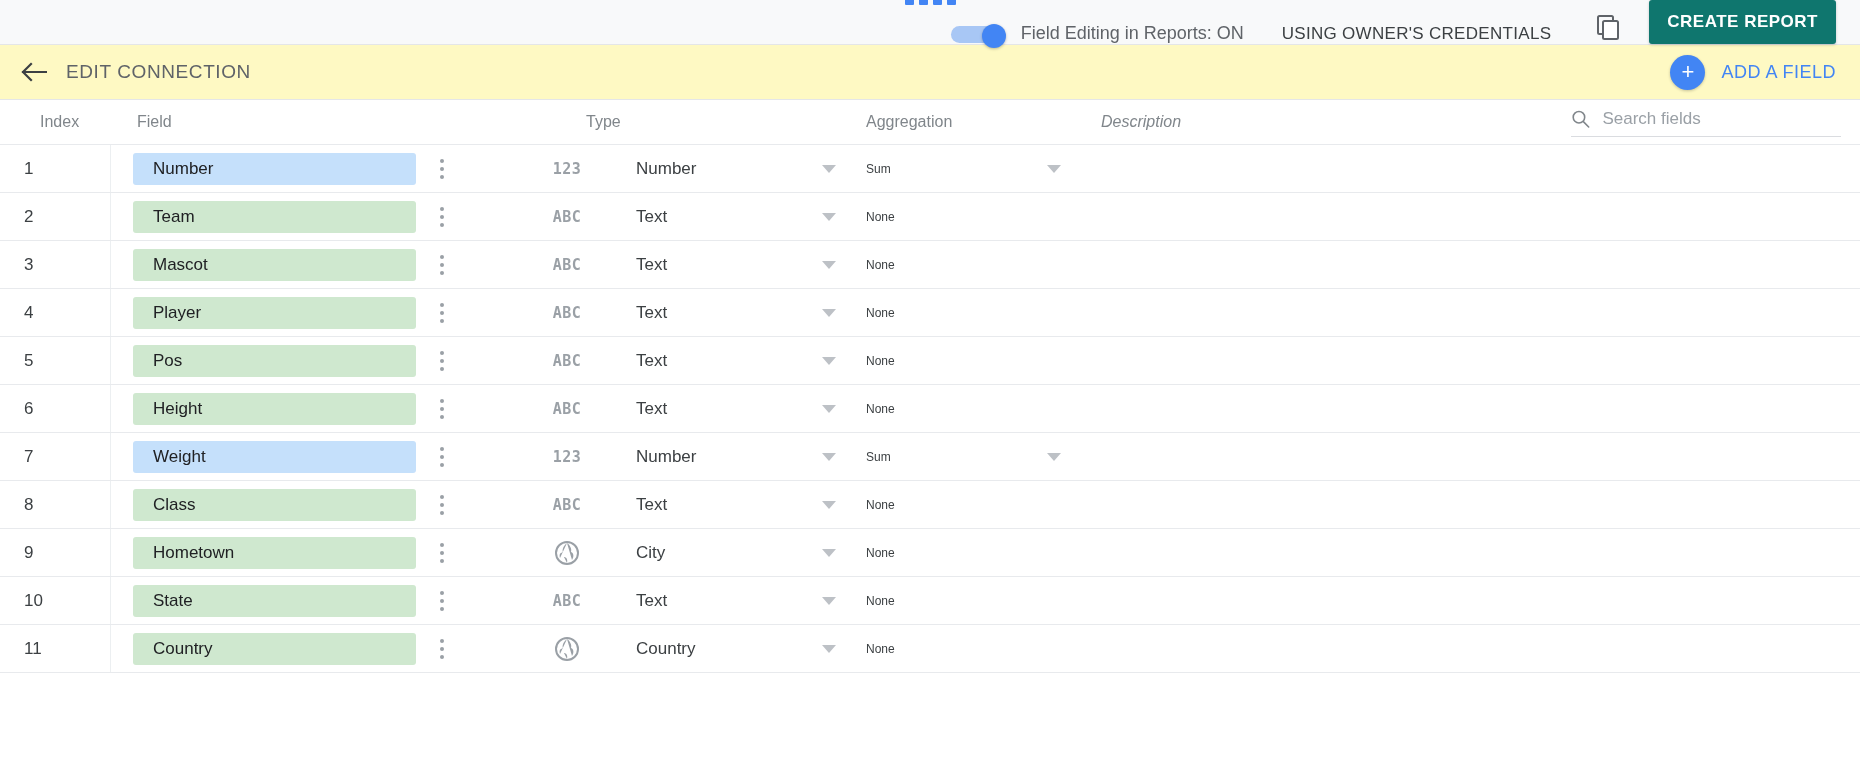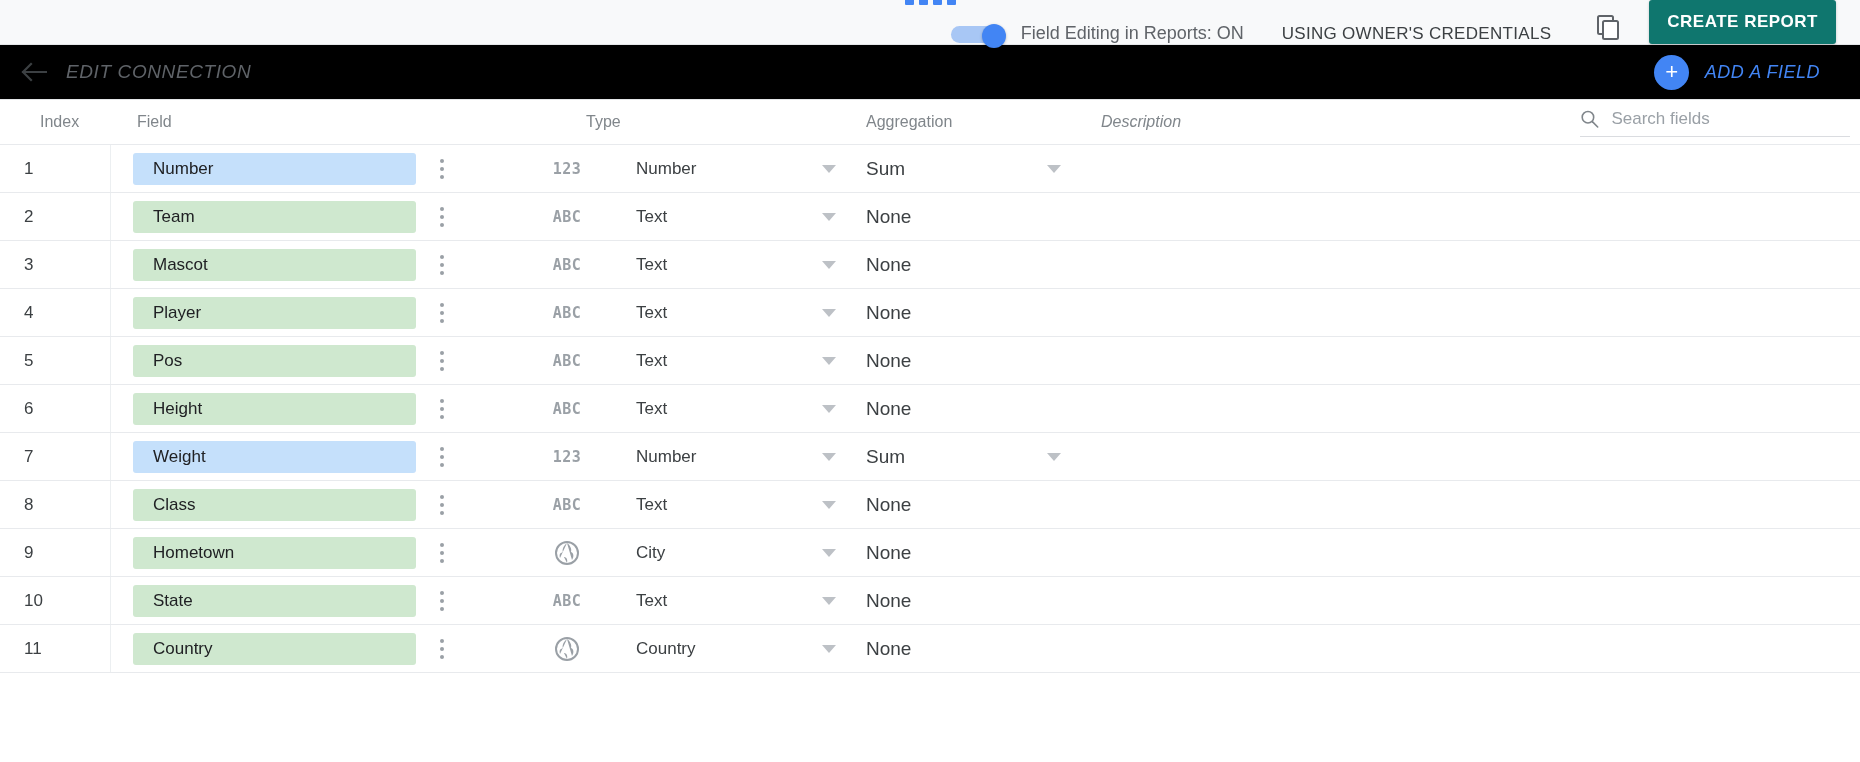--- a/index.html
+++ b/index.html
@@ -95,23 +95,22 @@
     font-family: "Liberation Sans", sans-serif;
     cursor: pointer;
     box-shadow: 0 1px 3px rgba(0,0,0,.2);
   }
 
   
   .subheader {
     height: 54px;
     display: flex;
     align-items: center;
-    padding: 0 40px 0 18px;
-    background: #000000;
-    font-style: italic;
+    padding: 0 24px 0 18px;
+    background: #fef9c3;
   }
   .back-arrow {
     width: 32px; height: 32px;
     display: flex; align-items: center; justify-content: center;
     cursor: pointer;
     margin-right: 16px;
   }
   .edit-conn-title {
     font-size: 19px;
     color: #5f6368;
@@ -154,21 +153,21 @@
     color: #80868b;
   }
   .col-index  { width: 111px; padding-left: 40px; }
   .col-field  { width: 385px; padding-left: 26px; }
   .col-type   { width: 370px; padding-left: 90px; }
   .col-agg    { width: 225px; }
   .col-desc   { flex: 1; padding-left: 10px; font-style: italic; }
 
   .search-box {
     position: absolute;
-    right: 10px;
+    right: 19px;
     top: 8px;
     width: 270px;
     display: flex;
     align-items: center;
     gap: 12px;
     border-bottom: 1px solid #dadce0;
     padding-bottom: 6px;
   }
   .search-input {
     border: none;
@@ -269,21 +268,21 @@
     border-top: 8px solid #bdc1c6;
     margin-right: 30px;
   }
   .cell-agg {
     width: 225px;
     display: flex;
     align-items: center;
     cursor: pointer;
   }
   .agg-label {
-    font-size: 19px;
+    font-size: 12px;
     color: #3c4043;
     flex: 1;
   }
   .cell-desc { flex: 1; }
 </style>
 </head>
 <body>
 
 <div class="topbar">
 

